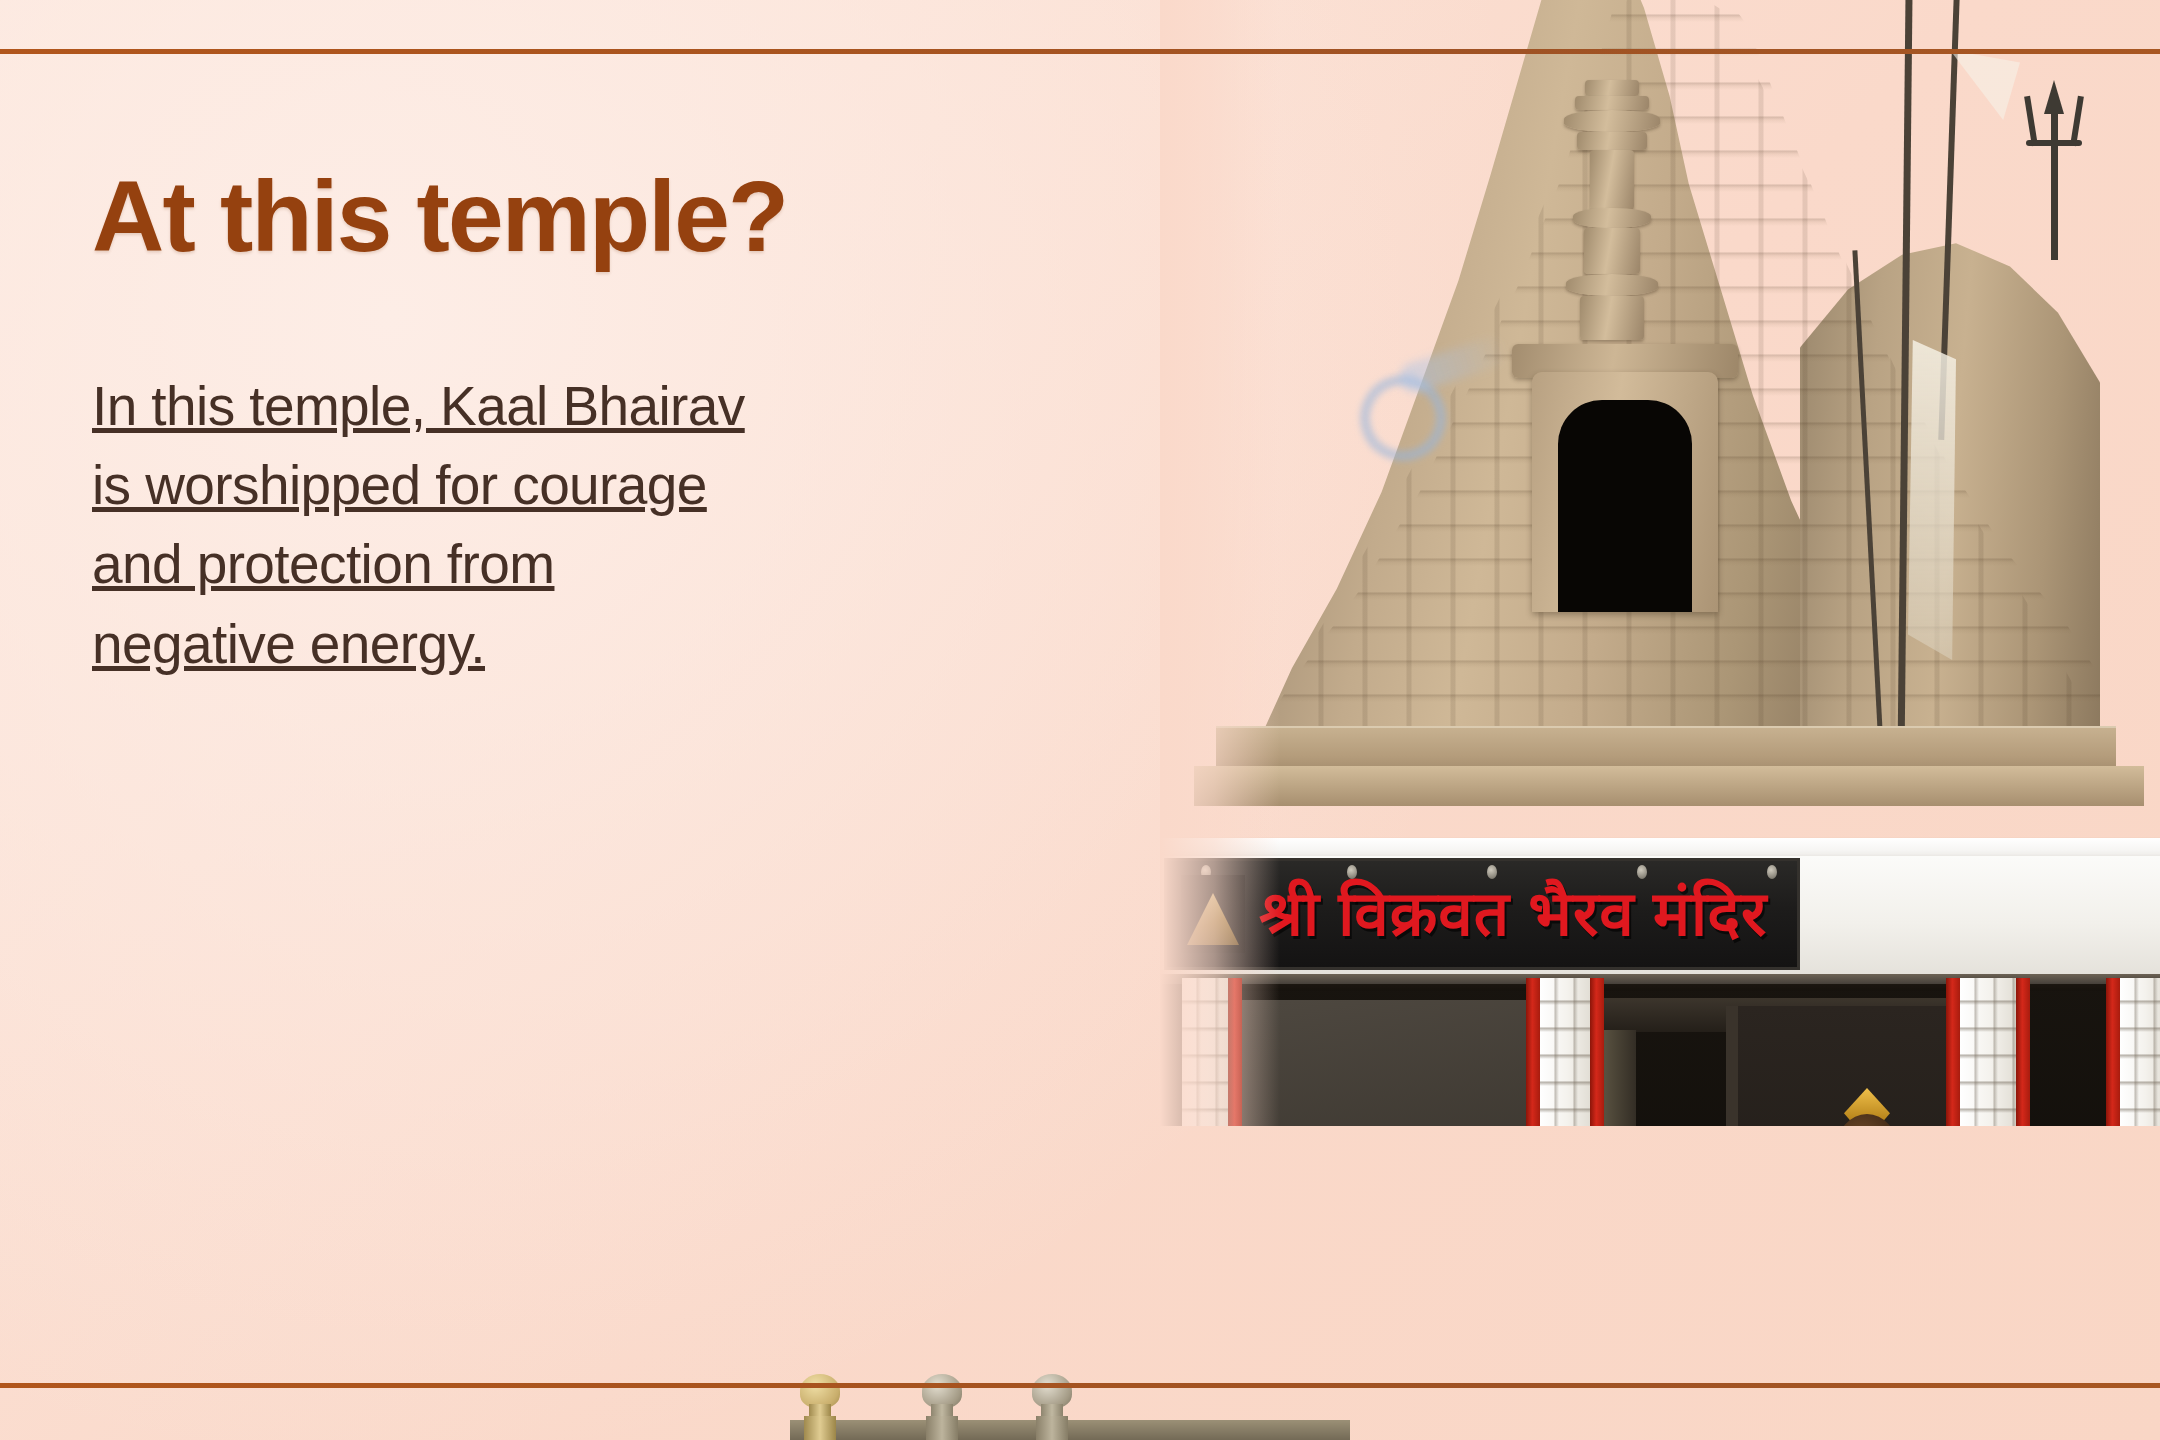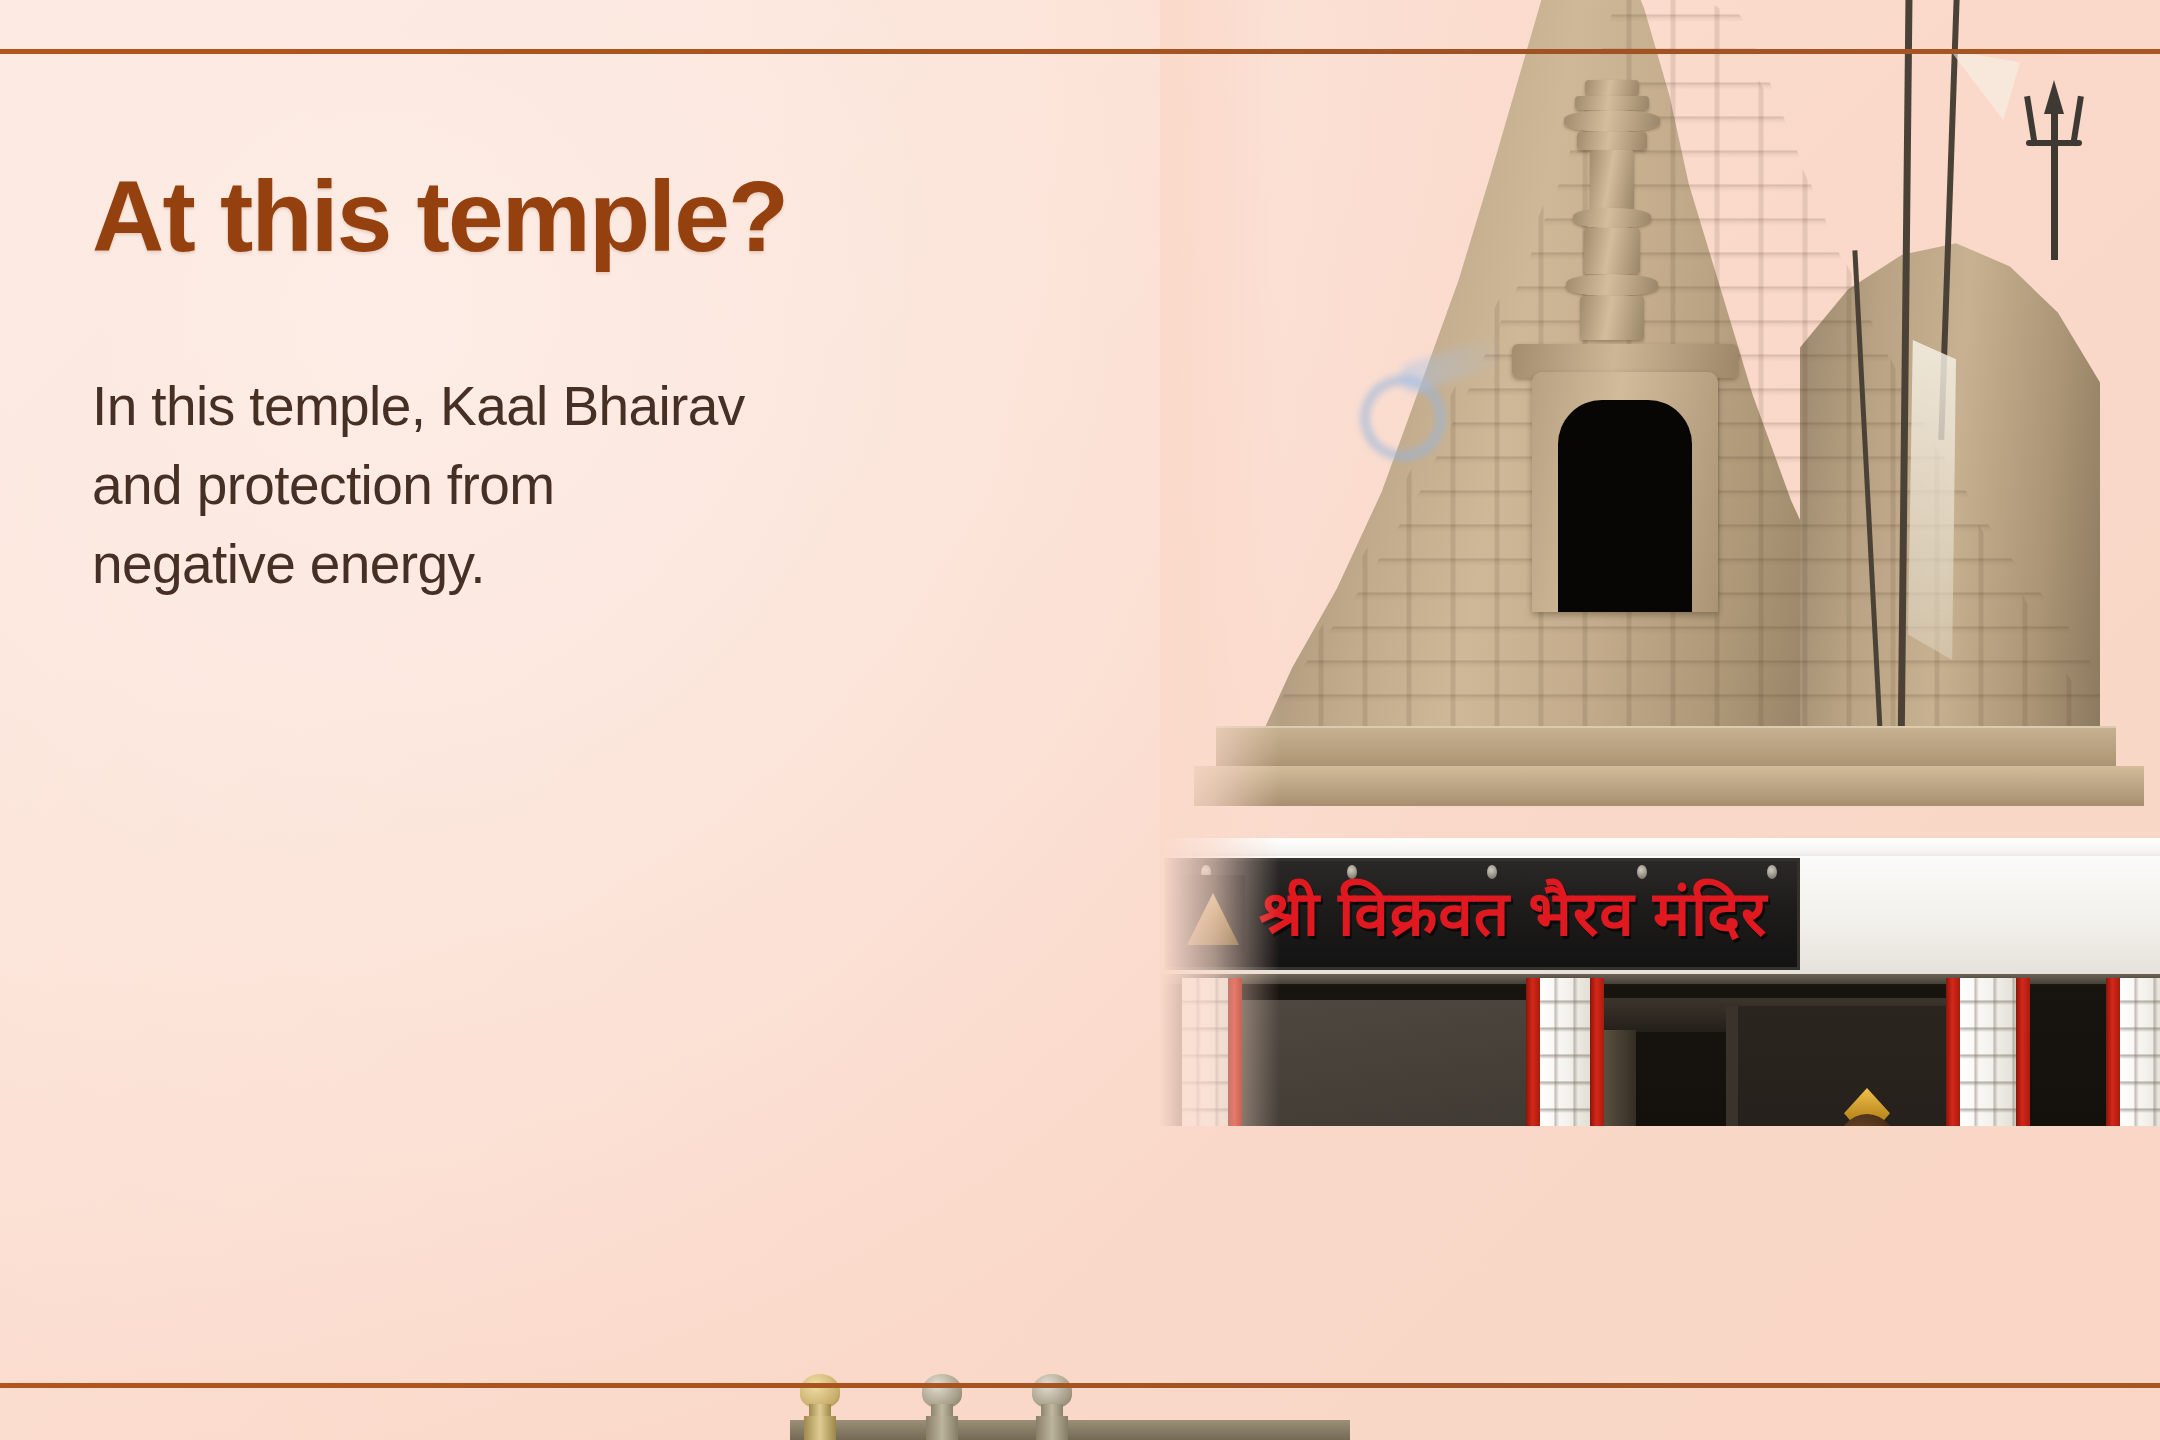--- a/index.html
+++ b/index.html
@@ -39,21 +39,21 @@
     font-size:100px; font-weight:700; line-height:1.05;
     color:#95410F; letter-spacing:-1.8px; white-space:nowrap;
     margin-top:14px;
     text-shadow:0 2px 3px rgba(120,60,20,.18);
   }
   .body-copy {
     margin-top:98px;
     font-size:55px; font-weight:500; line-height:1.44;
     color:#463026; letter-spacing:-.6px; max-width:900px;
   }
-  .body-copy span { display:block; white-space:nowrap; }
+  .body-copy span { display:block; white-space:nowrap;text-decoration:underline; }
 
   
   #photo {
     position:absolute; right:0; top:0; width:1000px; height:1126px;
     z-index:20; overflow:hidden;
   }
 
   
   .shikhara-wrap { position:absolute; left:0; top:-80px; width:1000px; height:940px; }
 
@@ -522,18 +522,19 @@
       </div>
   </div>
 
   <div class="rule top"></div>
   <div class="rule bottom"></div>
 
   <div class="text-col">
     <div class="headline-2">At this temple?</div>
     <div class="body-copy">
       <span>In this temple, Kaal Bhairav</span>
+      <span>is worshipped for courage</span>
       <span>and protection from</span>
       <span>negative energy.</span>
     </div>
   </div>
 
 </div>
 
 </body></html>

